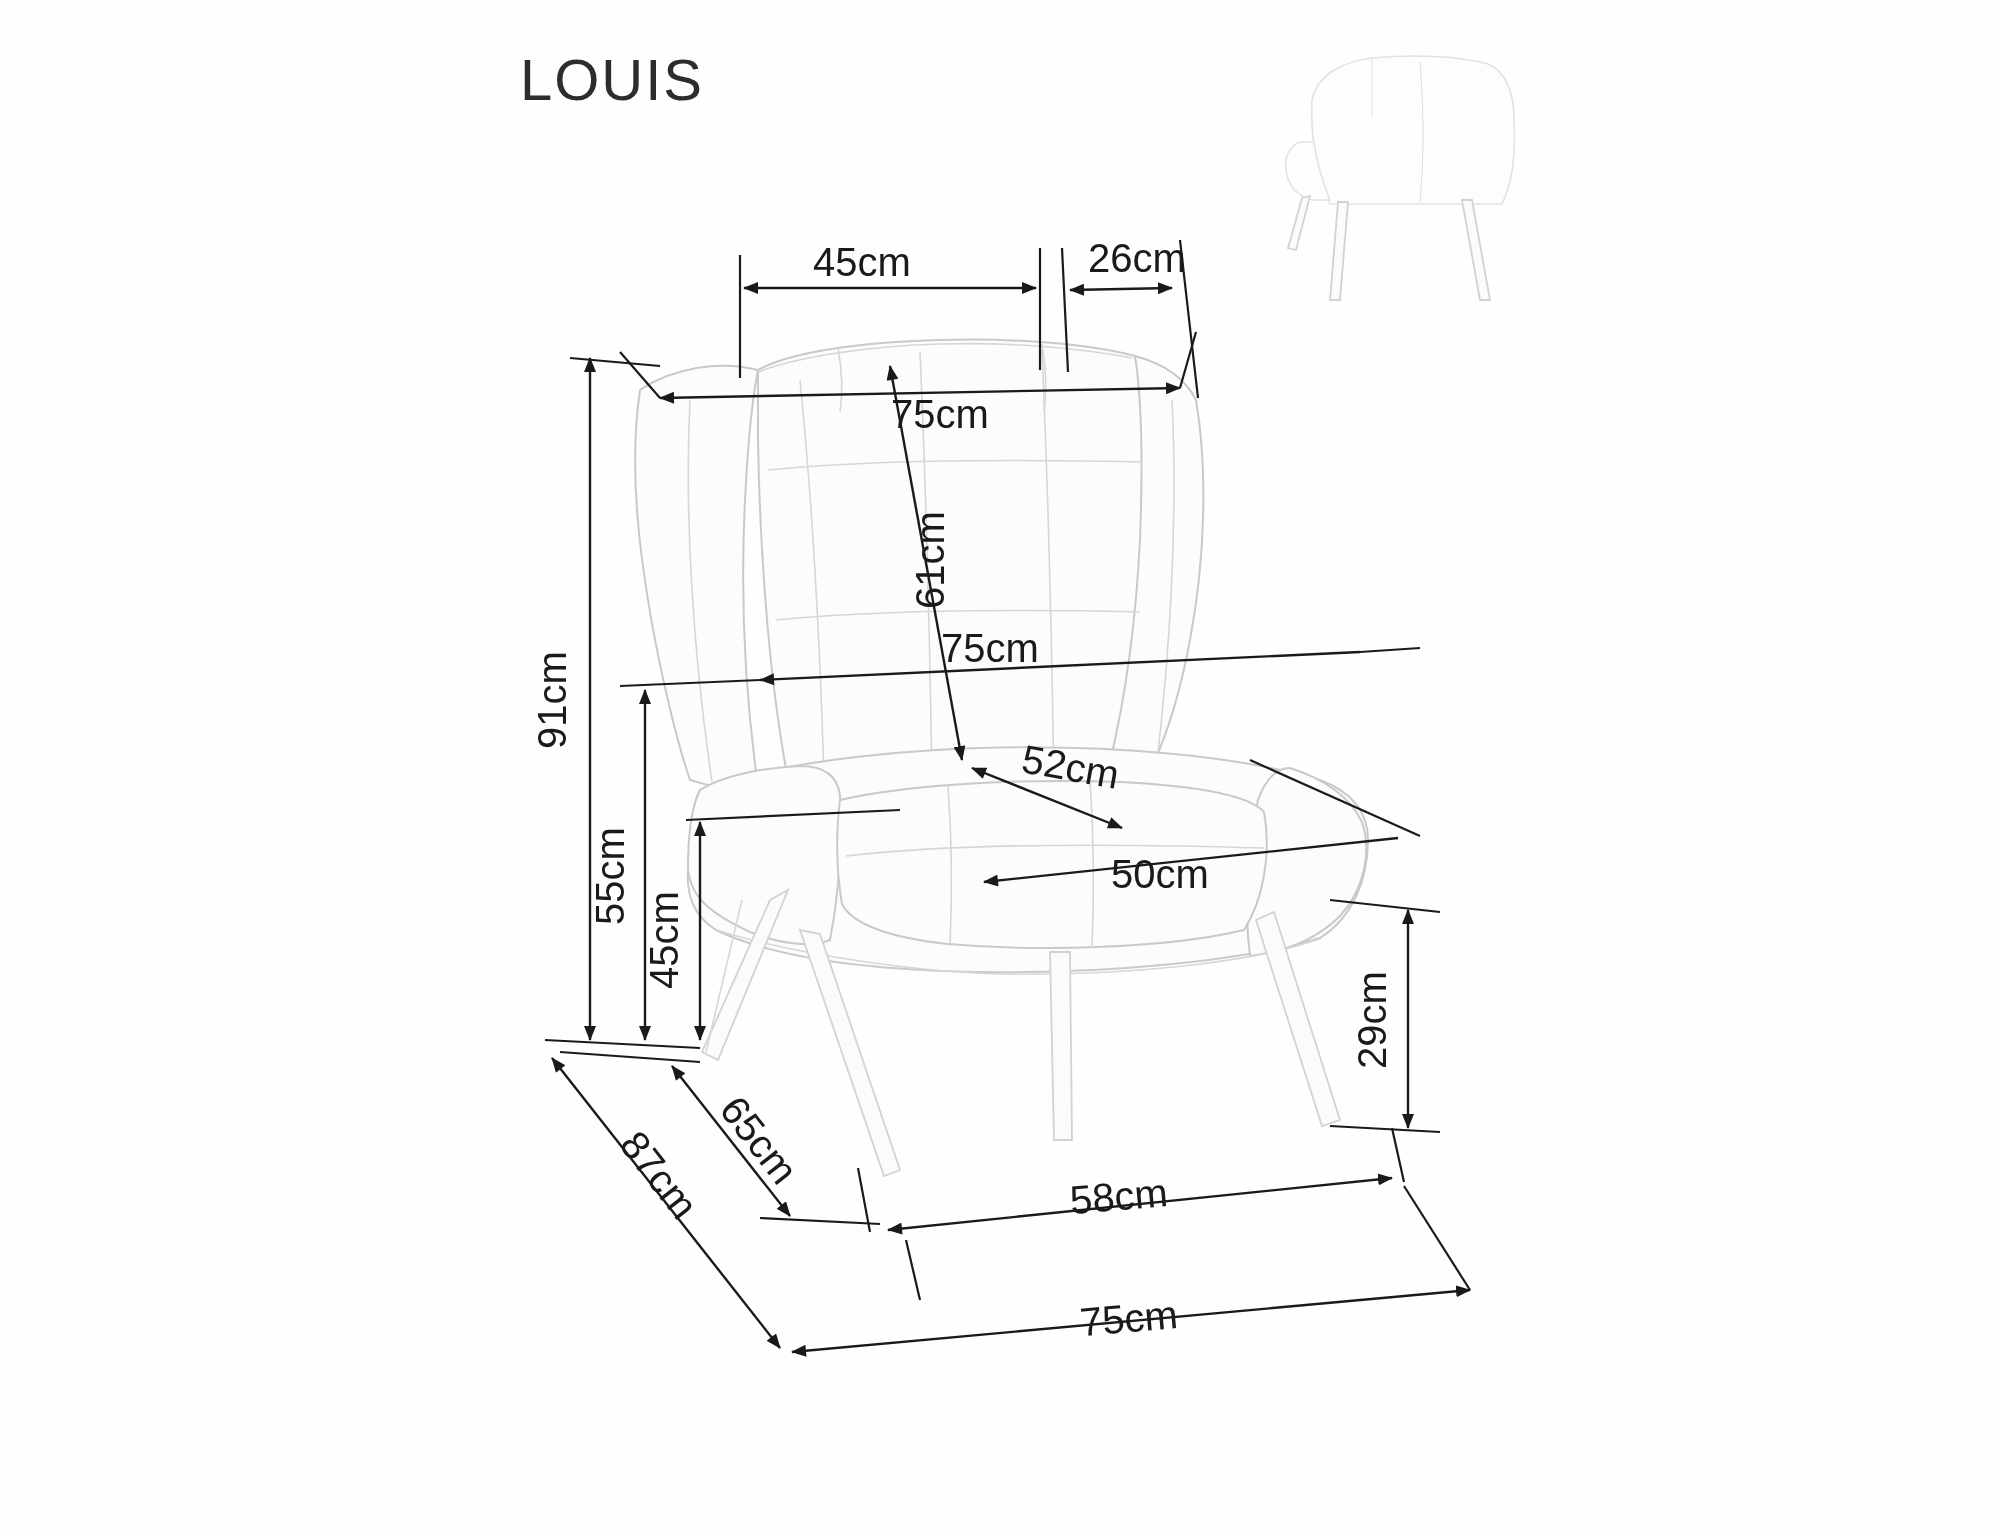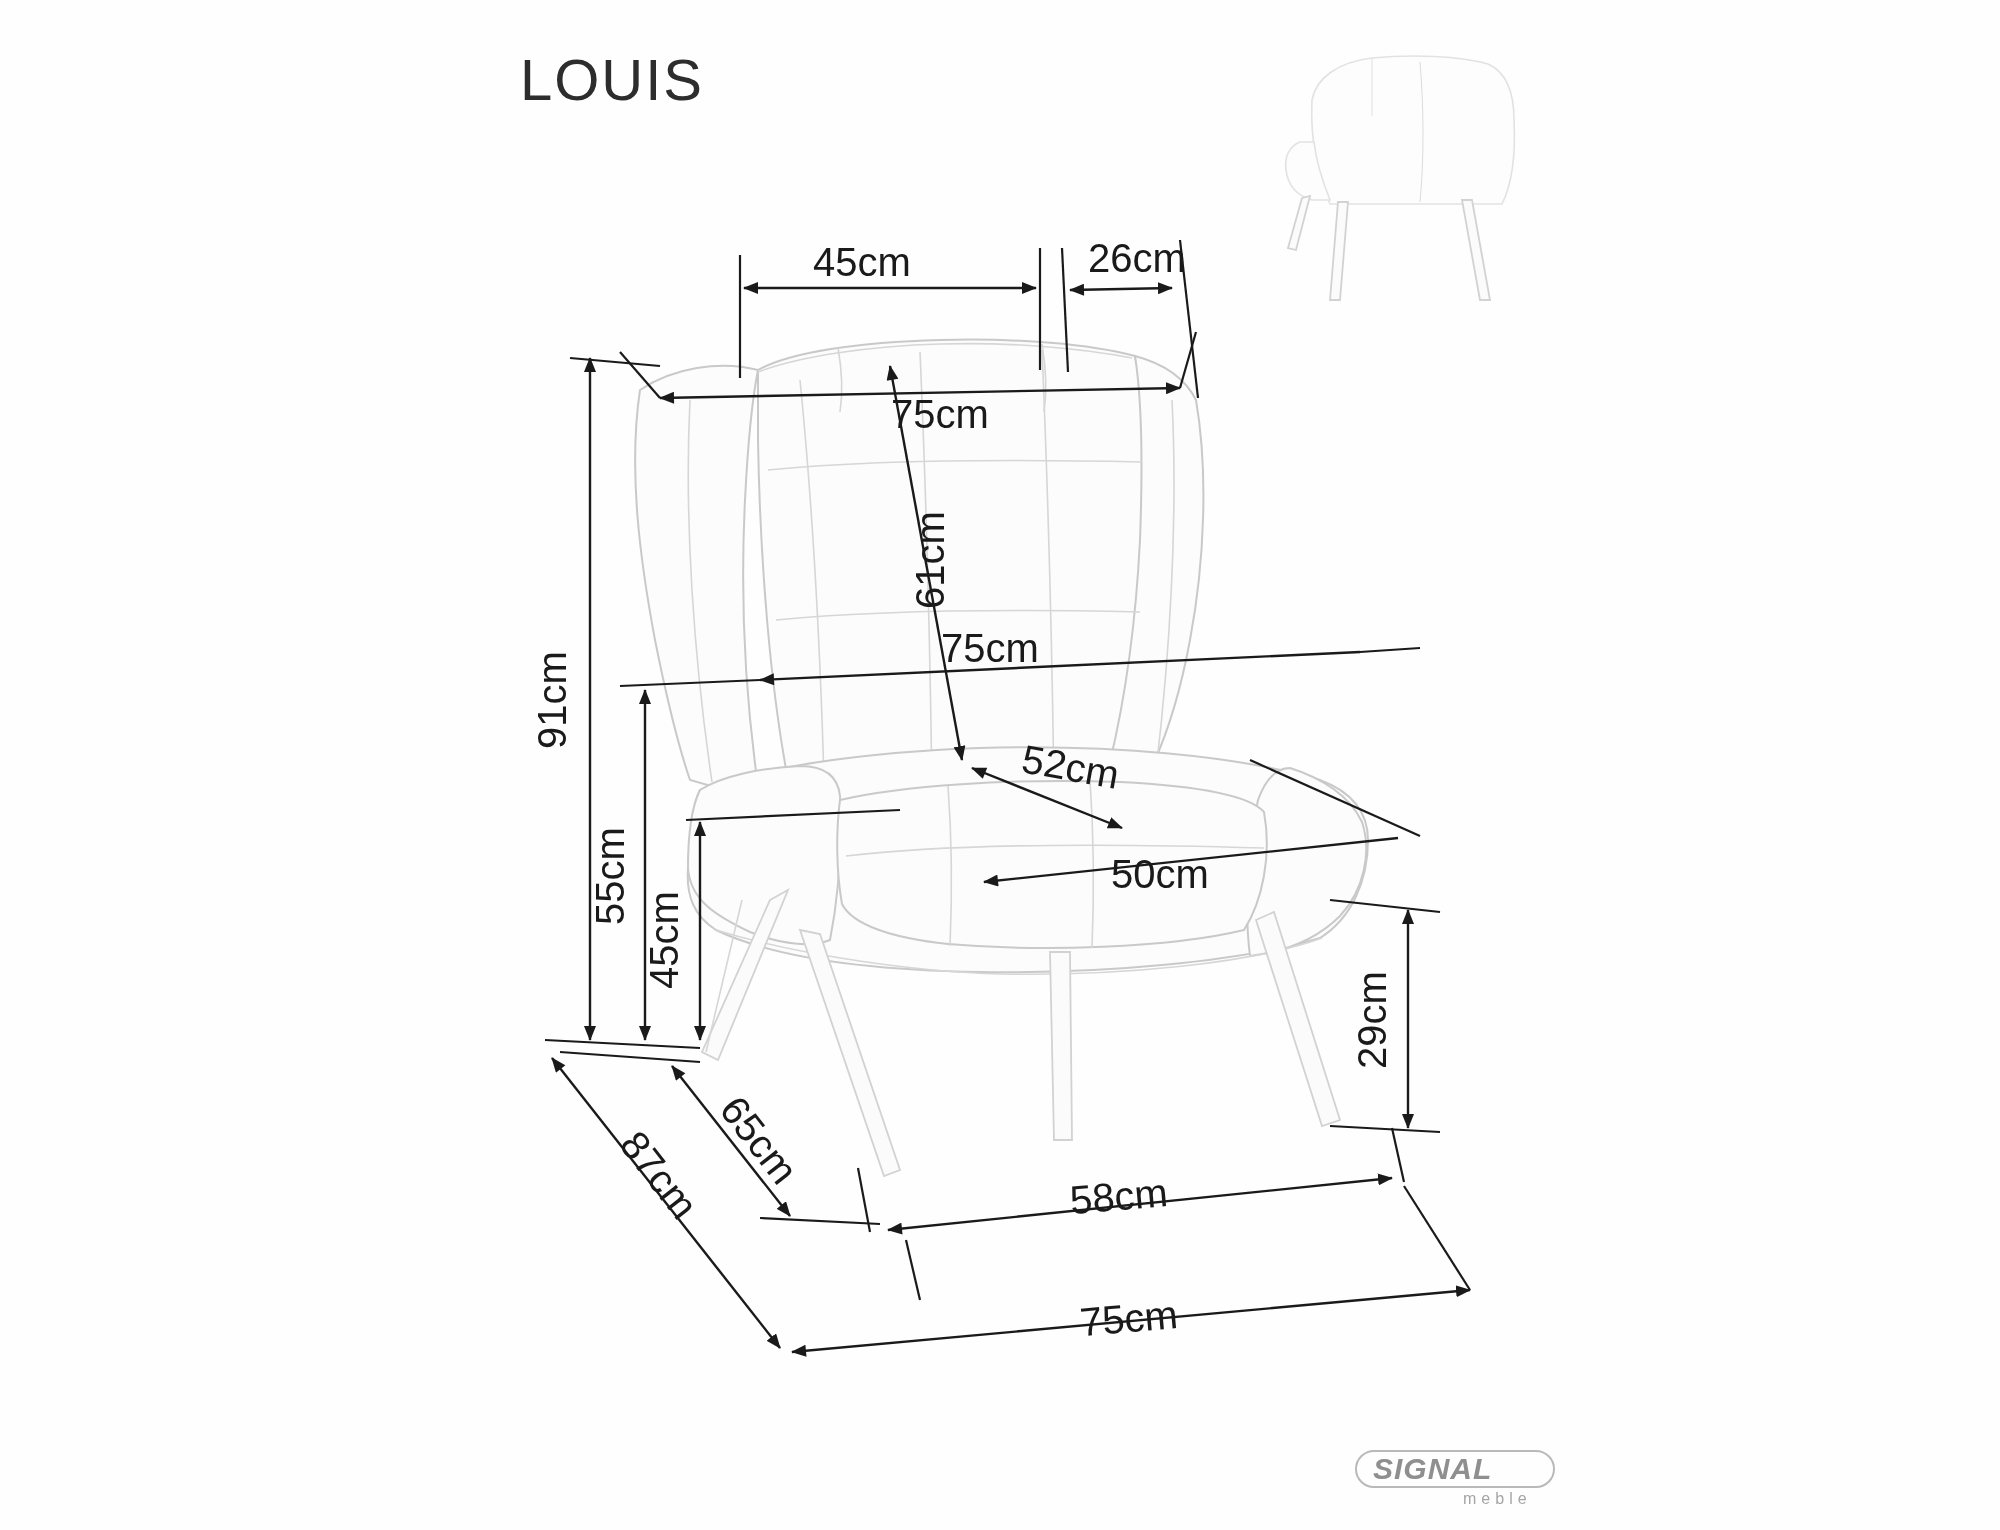--- a/index.html
+++ b/index.html
@@ -293,19 +293,14 @@
                L1330,200 C1322,180 1316,160 1314,142 Z"></path>
       <path class="thumbline2" d="M1420,62 C1424,110 1424,160 1420,202" style="stroke:#dcdcdc;fill:none"></path>
       <path class="thumbline2" d="M1372,58 C1372,80 1372,100 1372,116" style="stroke:#e0e0e0;fill:none"></path>
       <path class="legfill" d="M1338,202 L1348,202 L1340,300 L1330,300 Z"></path>
       <path class="legfill" d="M1462,200 L1472,200 L1490,300 L1480,300 Z"></path>
       <path class="legfill" d="M1302,198 L1310,196 L1296,250 L1288,248 Z"></path>
     </g>
 
   </svg>
 
-  <div class="logo-wrap">
-    <div class="logo-pill"></div>
-    <div class="logo-signal">SIGNAL</div>
-    <div class="logo-meble">meble</div>
-  </div>
 
 </div>
 
 </body></html>

